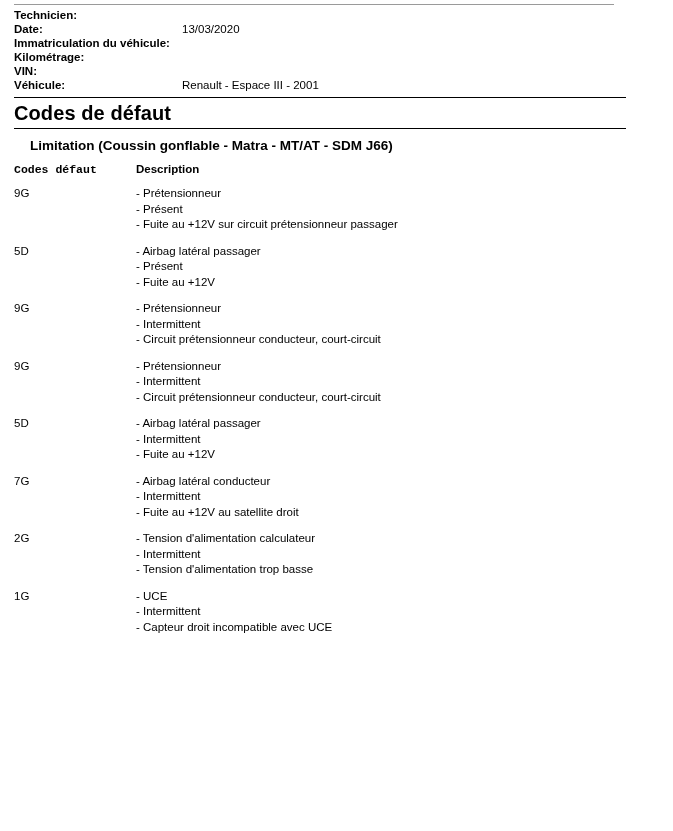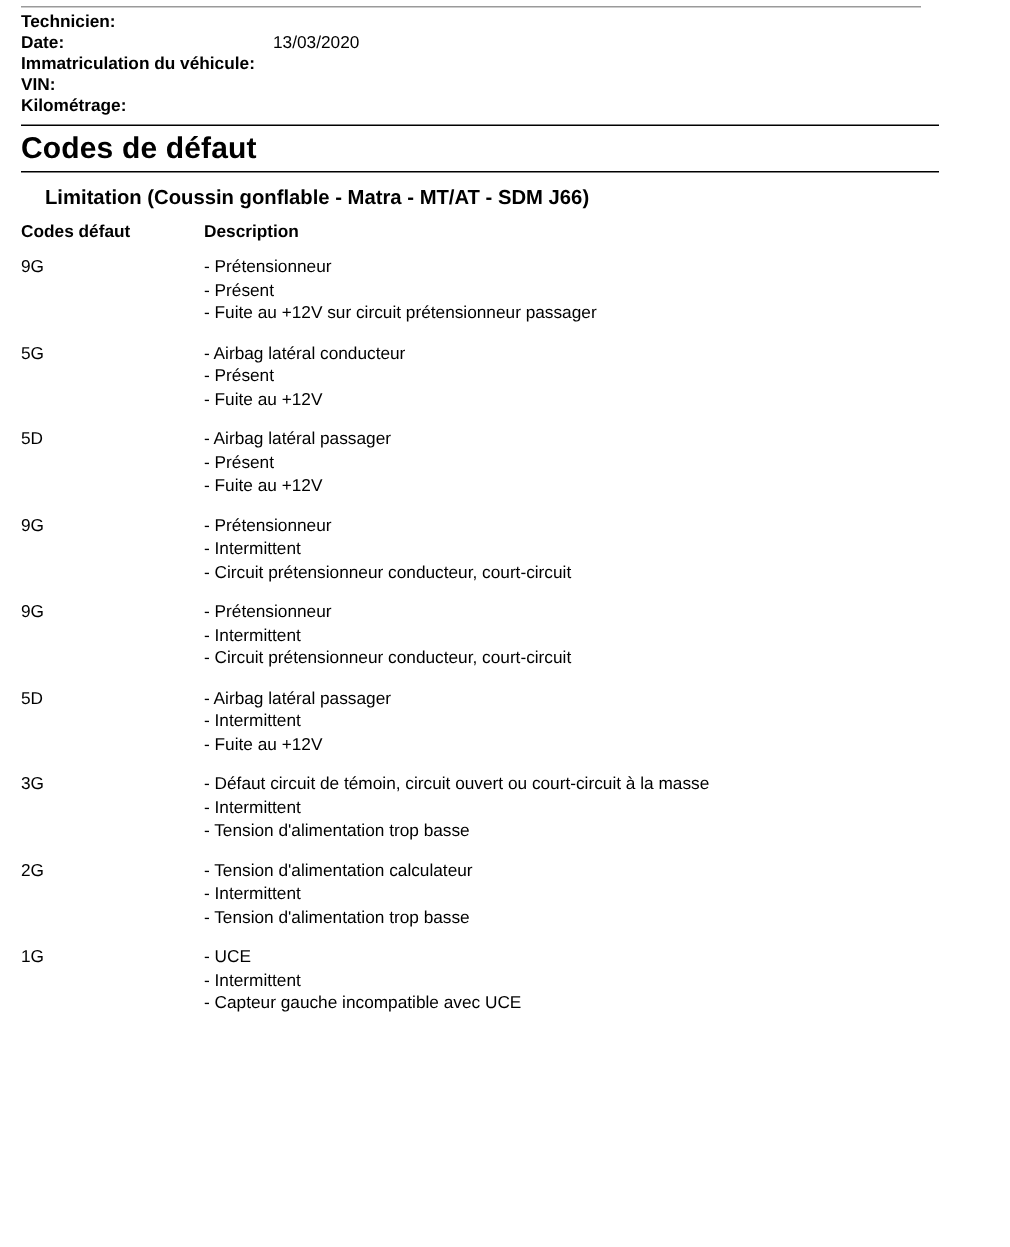--- a/index.html
+++ b/index.html
@@ -73,21 +73,21 @@
     border-collapse: collapse;
     font-size: 11.5px;
   }
   .codes-table th {
     text-align: left;
     font-weight: bold;
     font-size: 11.5px;
     padding: 0 0 10px 0;
     vertical-align: top;
   }
-  .th-code { width: 122px; }
+  .th-code { width: 122px; font-family: Liberation Mono, monospace; }
   .th-desc { width: 490px; }
   .codes-table td {
     vertical-align: top;
     padding: 0 0 11px 0;
     line-height: 15.5px;
   }
   .code-cell {
     width: 122px;
     white-space: nowrap;
   }
@@ -117,26 +117,30 @@
         </tr>
         <tr>
           <td class="info-label">Date:</td>
           <td class="info-value">13/03/2020</td>
         </tr>
         <tr>
           <td class="info-label">Immatriculation du véhicule:</td>
           <td class="info-value"></td>
         </tr>
         <tr>
+          <td class="info-label">Kilométrage:</td>
+          <td class="info-value"></td>
+        </tr>
+        <tr>
           <td class="info-label">VIN:</td>
           <td class="info-value"></td>
         </tr>
         <tr>
-          <td class="info-label">Kilométrage:</td>
-          <td class="info-value"></td>
+          <td class="info-label">Véhicule:</td>
+          <td class="info-value">Renault - Espace III - 2001</td>
         </tr>
       </tbody>
   </table>
 
   <div class="section-rule"></div>
   <h1 class="section-title">Codes de défaut</h1>
   <div class="section-rule-bottom"></div>
 
   <h2 class="subsection-title">Limitation (Coussin gonflable - Matra - MT/AT - SDM J66)</h2>
 
@@ -152,30 +156,20 @@
           <td class="code-cell">9G</td>
           <td class="desc-cell">
             <ul>
               <li>- Prétensionneur</li>
               <li>- Présent</li>
               <li>- Fuite au +12V sur circuit prétensionneur passager</li>
             </ul>
           </td>
         </tr>
         <tr>
-          <td class="code-cell">5G</td>
-          <td class="desc-cell">
-            <ul>
-              <li>- Airbag latéral conducteur</li>
-              <li>- Présent</li>
-              <li>- Fuite au +12V</li>
-            </ul>
-          </td>
-        </tr>
-        <tr>
           <td class="code-cell">5D</td>
           <td class="desc-cell">
             <ul>
               <li>- Airbag latéral passager</li>
               <li>- Présent</li>
               <li>- Fuite au +12V</li>
             </ul>
           </td>
         </tr>
         <tr>
@@ -202,45 +196,45 @@
           <td class="code-cell">5D</td>
           <td class="desc-cell">
             <ul>
               <li>- Airbag latéral passager</li>
               <li>- Intermittent</li>
               <li>- Fuite au +12V</li>
             </ul>
           </td>
         </tr>
         <tr>
-          <td class="code-cell">3G</td>
-          <td class="desc-cell">
-            <ul>
-              <li>- Défaut circuit de témoin, circuit ouvert ou court-circuit à la masse</li>
+          <td class="code-cell">7G</td>
+          <td class="desc-cell">
+            <ul>
+              <li>- Airbag latéral conducteur</li>
+              <li>- Intermittent</li>
+              <li>- Fuite au +12V au satellite droit</li>
+            </ul>
+          </td>
+        </tr>
+        <tr>
+          <td class="code-cell">2G</td>
+          <td class="desc-cell">
+            <ul>
+              <li>- Tension d'alimentation calculateur</li>
               <li>- Intermittent</li>
               <li>- Tension d'alimentation trop basse</li>
             </ul>
           </td>
         </tr>
         <tr>
-          <td class="code-cell">2G</td>
-          <td class="desc-cell">
-            <ul>
-              <li>- Tension d'alimentation calculateur</li>
-              <li>- Intermittent</li>
-              <li>- Tension d'alimentation trop basse</li>
-            </ul>
-          </td>
-        </tr>
-        <tr>
           <td class="code-cell">1G</td>
           <td class="desc-cell">
             <ul>
               <li>- UCE</li>
               <li>- Intermittent</li>
-              <li>- Capteur gauche incompatible avec UCE</li>
+              <li>- Capteur droit incompatible avec UCE</li>
             </ul>
           </td>
         </tr>
       </tbody>
   </table>
 
 </div>
 
 </body></html>

